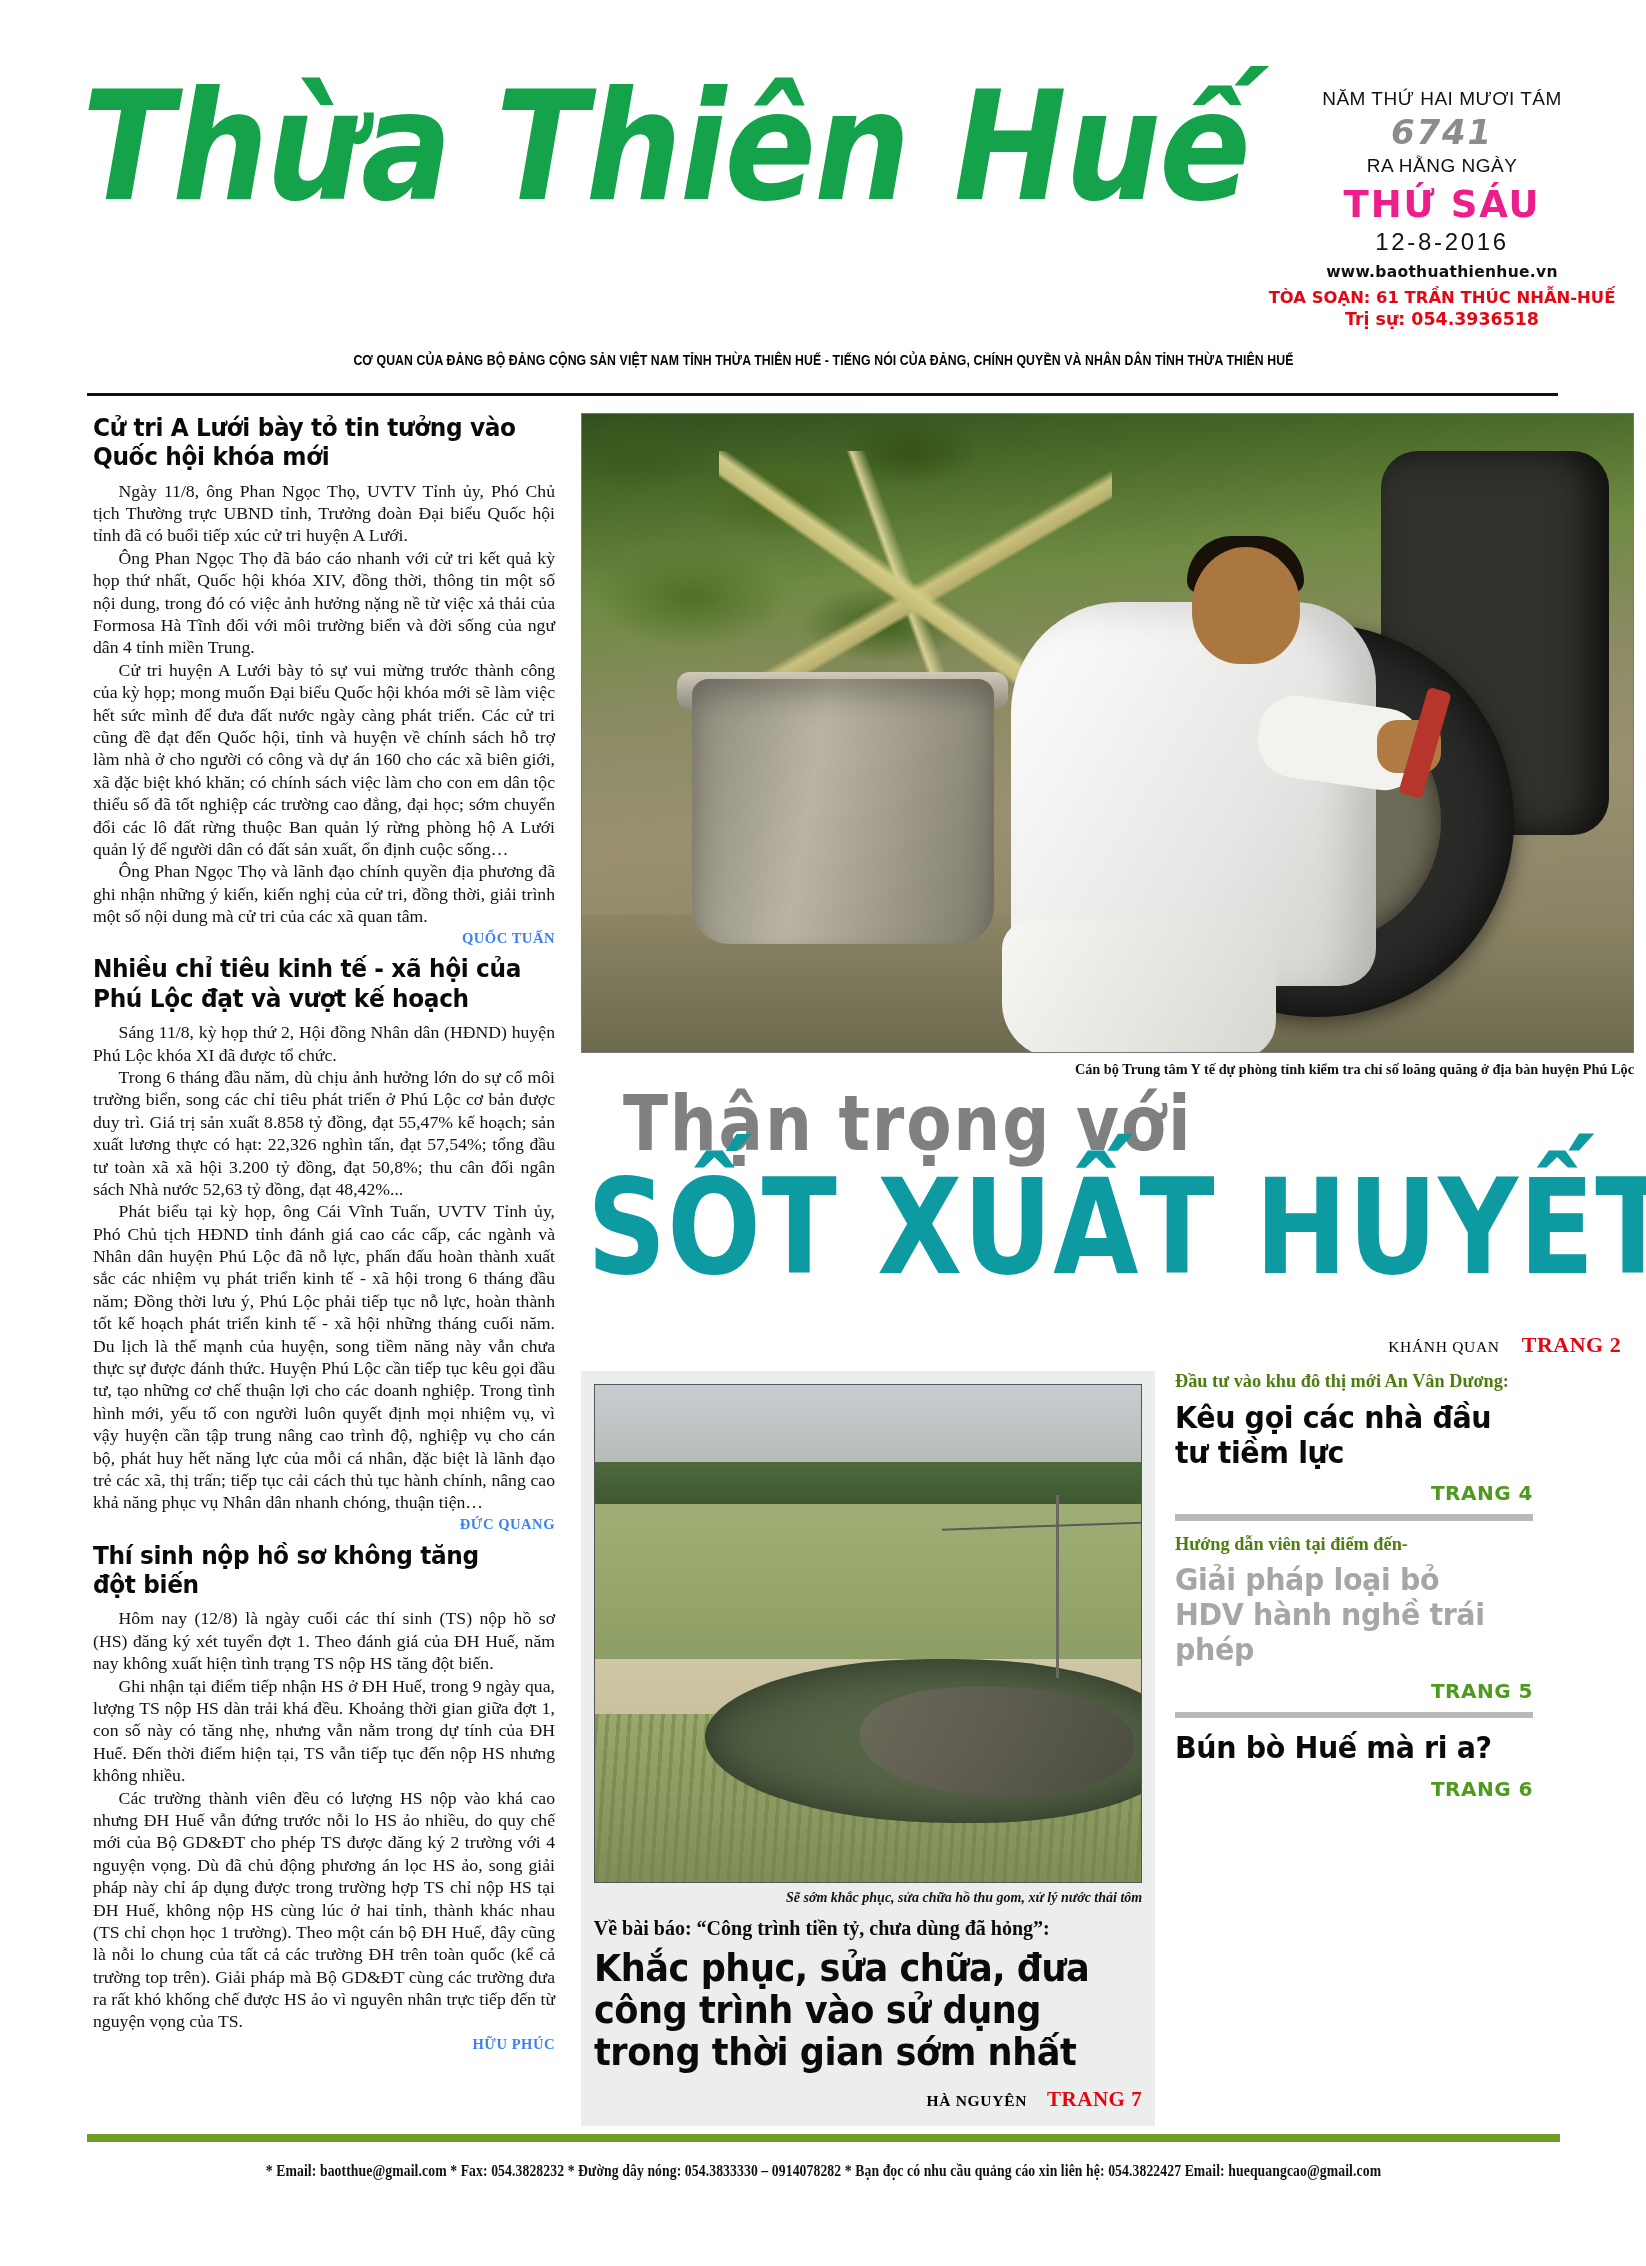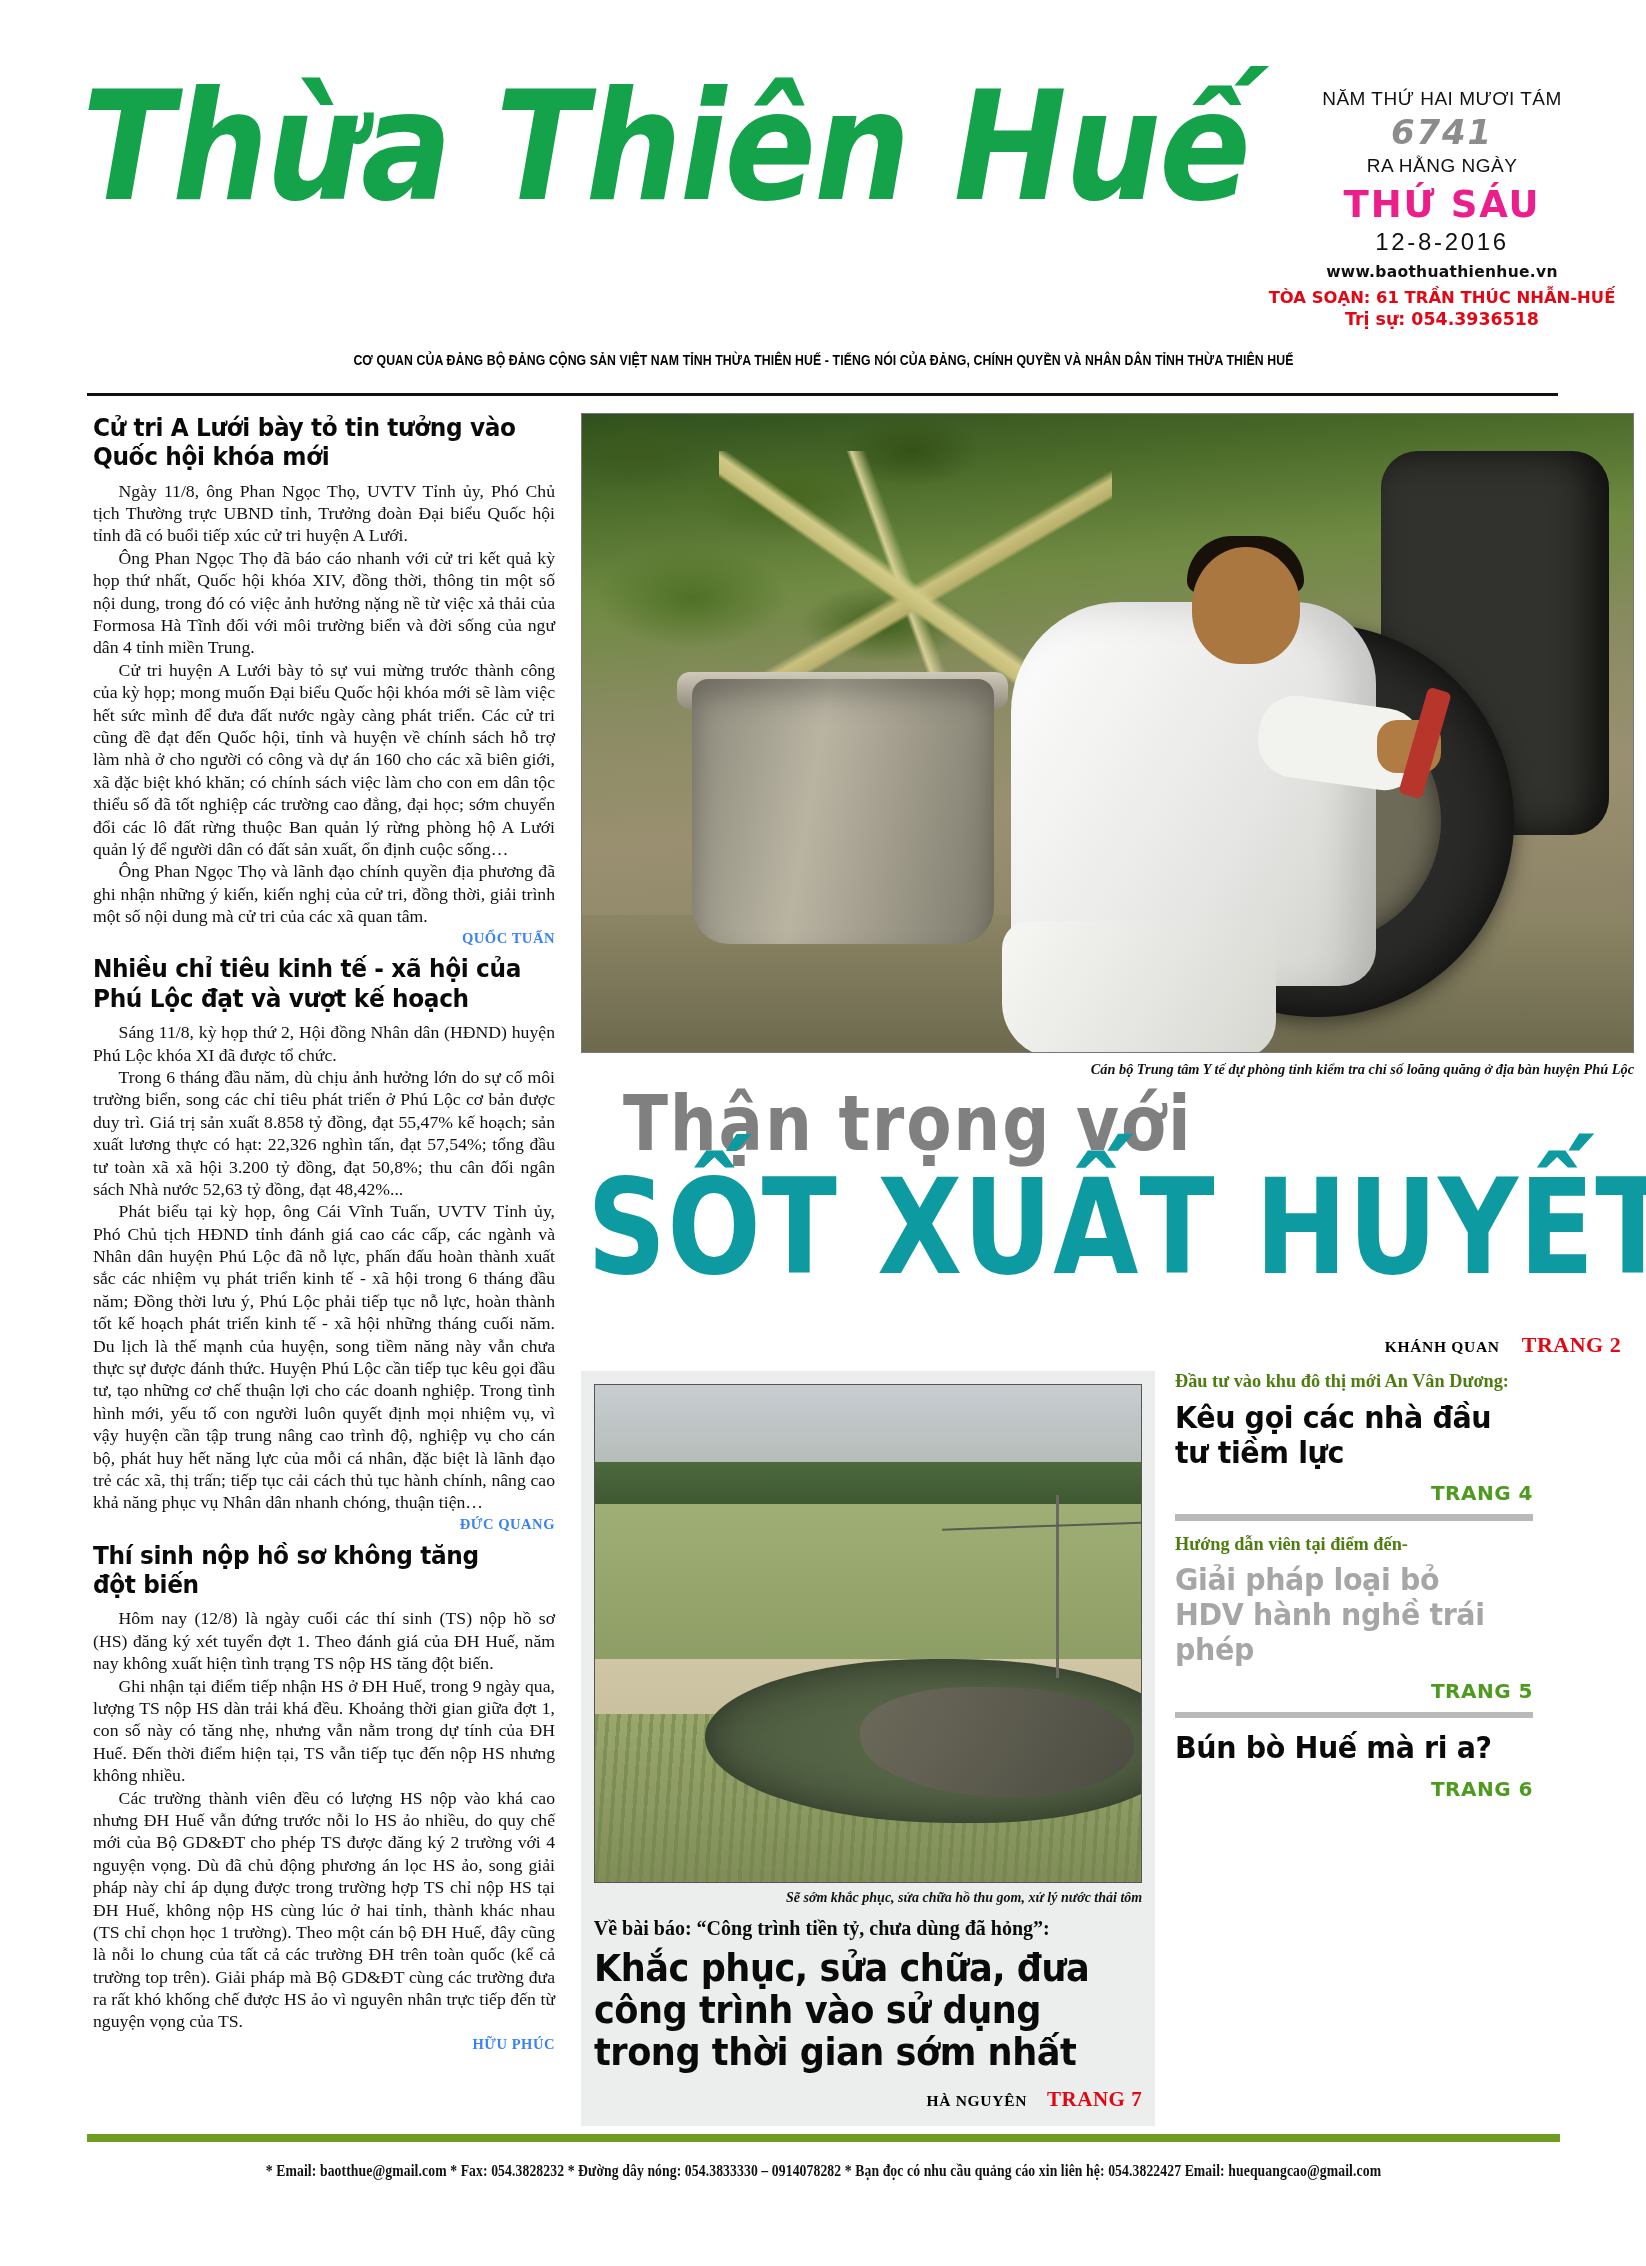--- a/index.html
+++ b/index.html
@@ -135,21 +135,21 @@
      background:#17110a;border-radius:55px 55px 14.6px 14.6px;}
   .pm-arm{position:absolute;left:274px;top:210px;width:164px;height:82px;
      background:#f2f2ee;border-radius:37px;transform:rotate(8deg);}
   .pm-hand{position:absolute;left:393px;top:228px;width:64px;height:53px;
      background:#b07c43;border-radius:20px;}
   .pm-pants{position:absolute;left:18.3px;top:429px;width:274px;height:137px;
      background:linear-gradient(120deg,#f6f6f3,#d7d7d2);border-radius:27.4px 9.1px 37px 55px;}
   .pm-tool{position:absolute;left:429px;top:196px;width:24px;height:110px;
      background:#b8352c;border-radius:5.5px;transform:rotate(16deg);}
   .cap-main{
-    font-family:"Liberation Serif", serif;font-style:italic;font-weight:bold;
+    font-family:"Liberation Serif", serif;font-weight:bold;
     font-size:14.3px;text-align:right;margin:8.2px 0 0 0;color:#111;
   }
 
   
   .bigzone{margin-top:9.1px;}
   .big-kicker{
     font-family:"DejaVu Sans", sans-serif;font-weight:bold;
     font-size:66px;line-height:.96;color:#808080;letter-spacing:1.8px;
     margin:0 0 1.8px 42px;
     transform:scaleY(1.16);transform-origin:left top;
@@ -157,21 +157,21 @@
   .big-main{
     font-family:"DejaVu Sans", sans-serif;font-weight:bold;
     font-size:108px;line-height:.92;color:#0d9aa0;letter-spacing:0.9px;
     margin:16.4px 0 0 5.5px;white-space:nowrap;
     transform:scaleY(1.22) scaleX(1.02);transform-origin:left top;
   }
   .big-credit{
     display:flex;justify-content:flex-end;align-items:baseline;gap:22px;
     margin-top:66px;padding-right:12.8px;
   }
-  .big-credit .nm{font-family:"Liberation Serif",serif;font-weight:bold;font-size:15.5px;letter-spacing:0.7px;}
+  .big-credit .nm{font-family:"Liberation Serif",serif;font-weight:normal;font-size:15.5px;letter-spacing:0.7px;}
   .big-credit .pg{font-family:"Liberation Serif",serif;font-weight:bold;font-size:22px;color:#e30613;letter-spacing:0.5px;}
 
   
   .lower{display:flex;gap:20px;margin-top:12.8px;}
   .lower-left{width:574px;background:#eceded;padding:12.8px 12.8px 14.6px 12.8px;box-sizing:border-box;}
   .lower-right{width:358px;}
 
   .photo-2{
     width:100%;height:499px;border:0.9px solid #555;box-sizing:border-box;
     position:relative;overflow:hidden;background:#93a06e;

